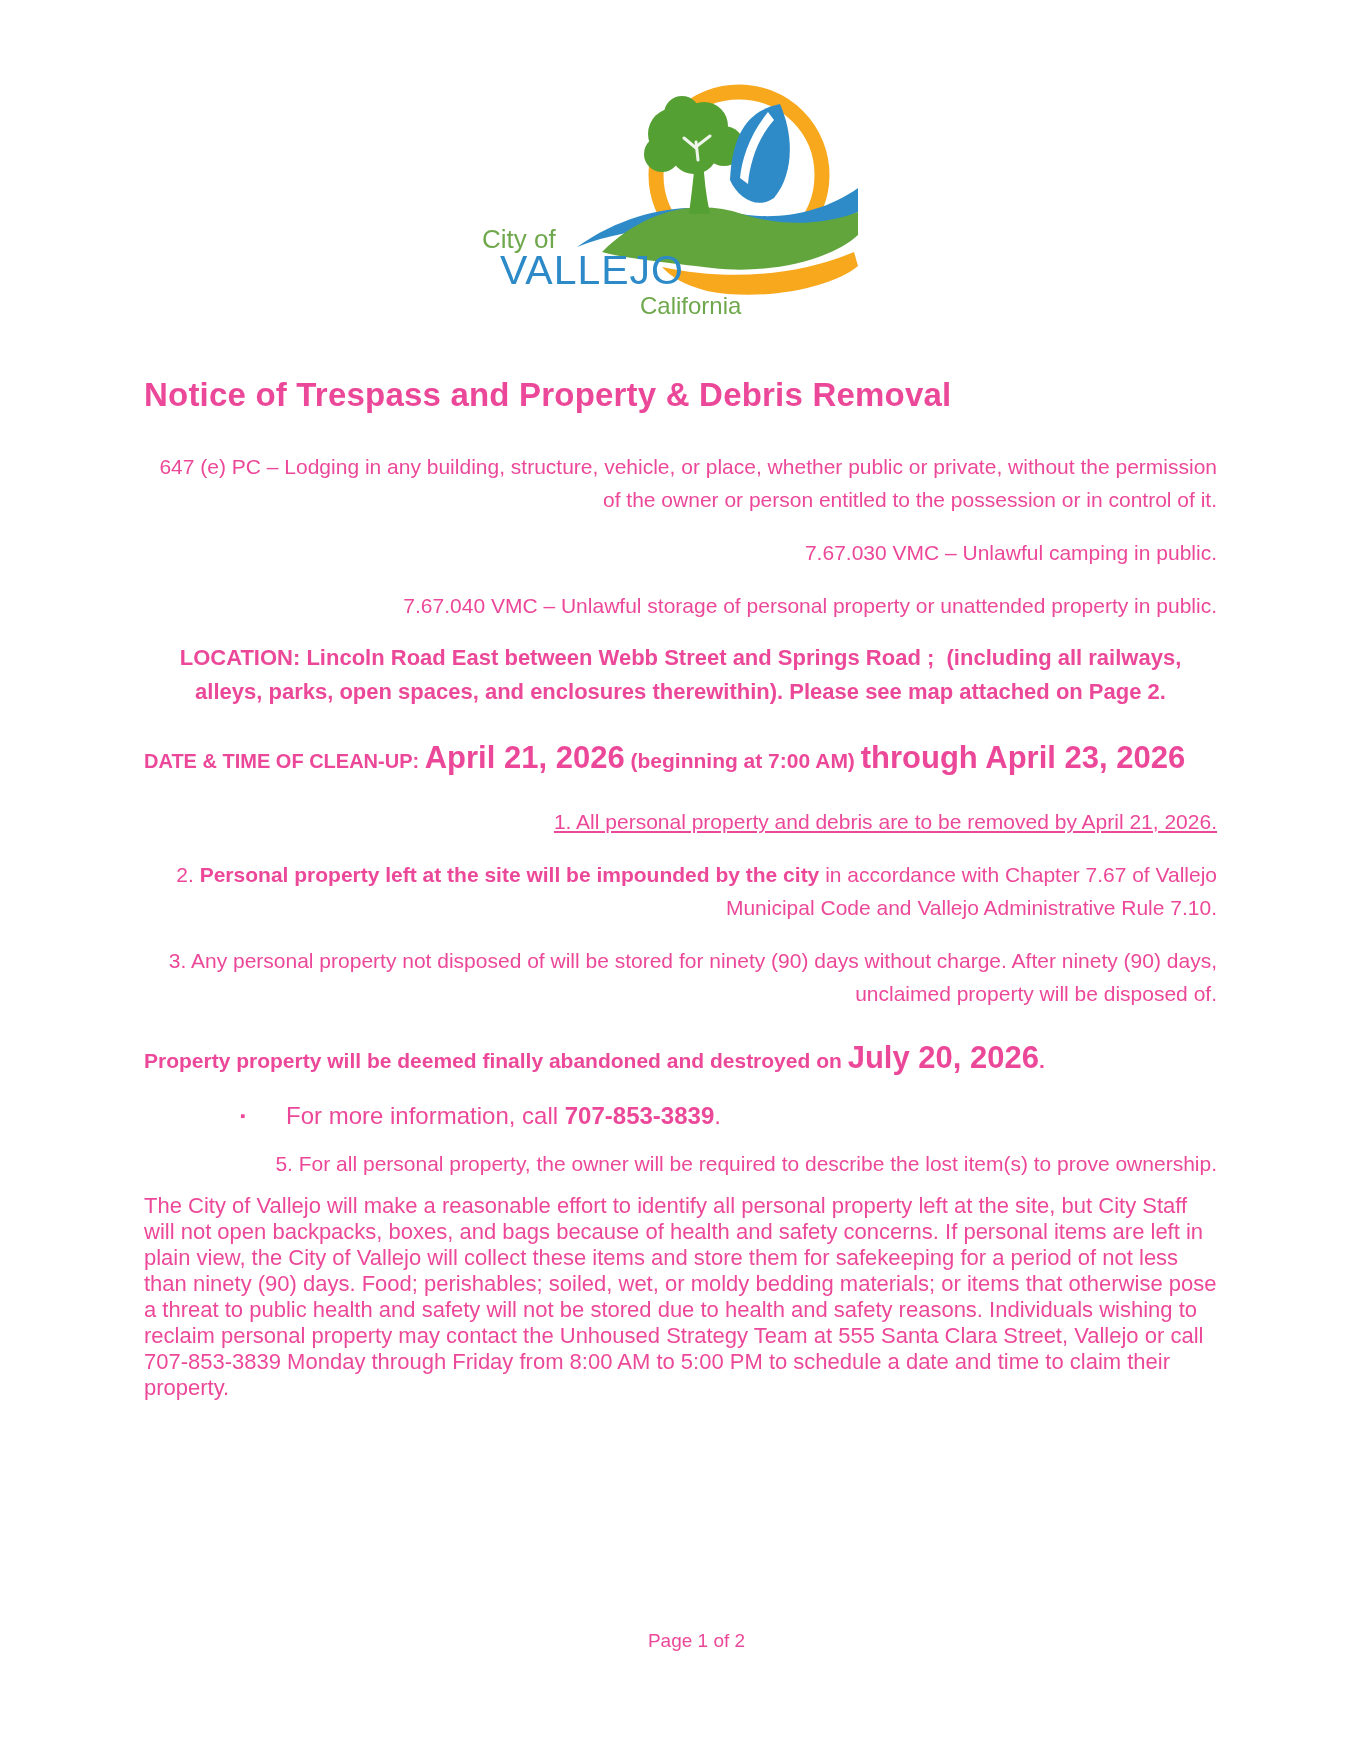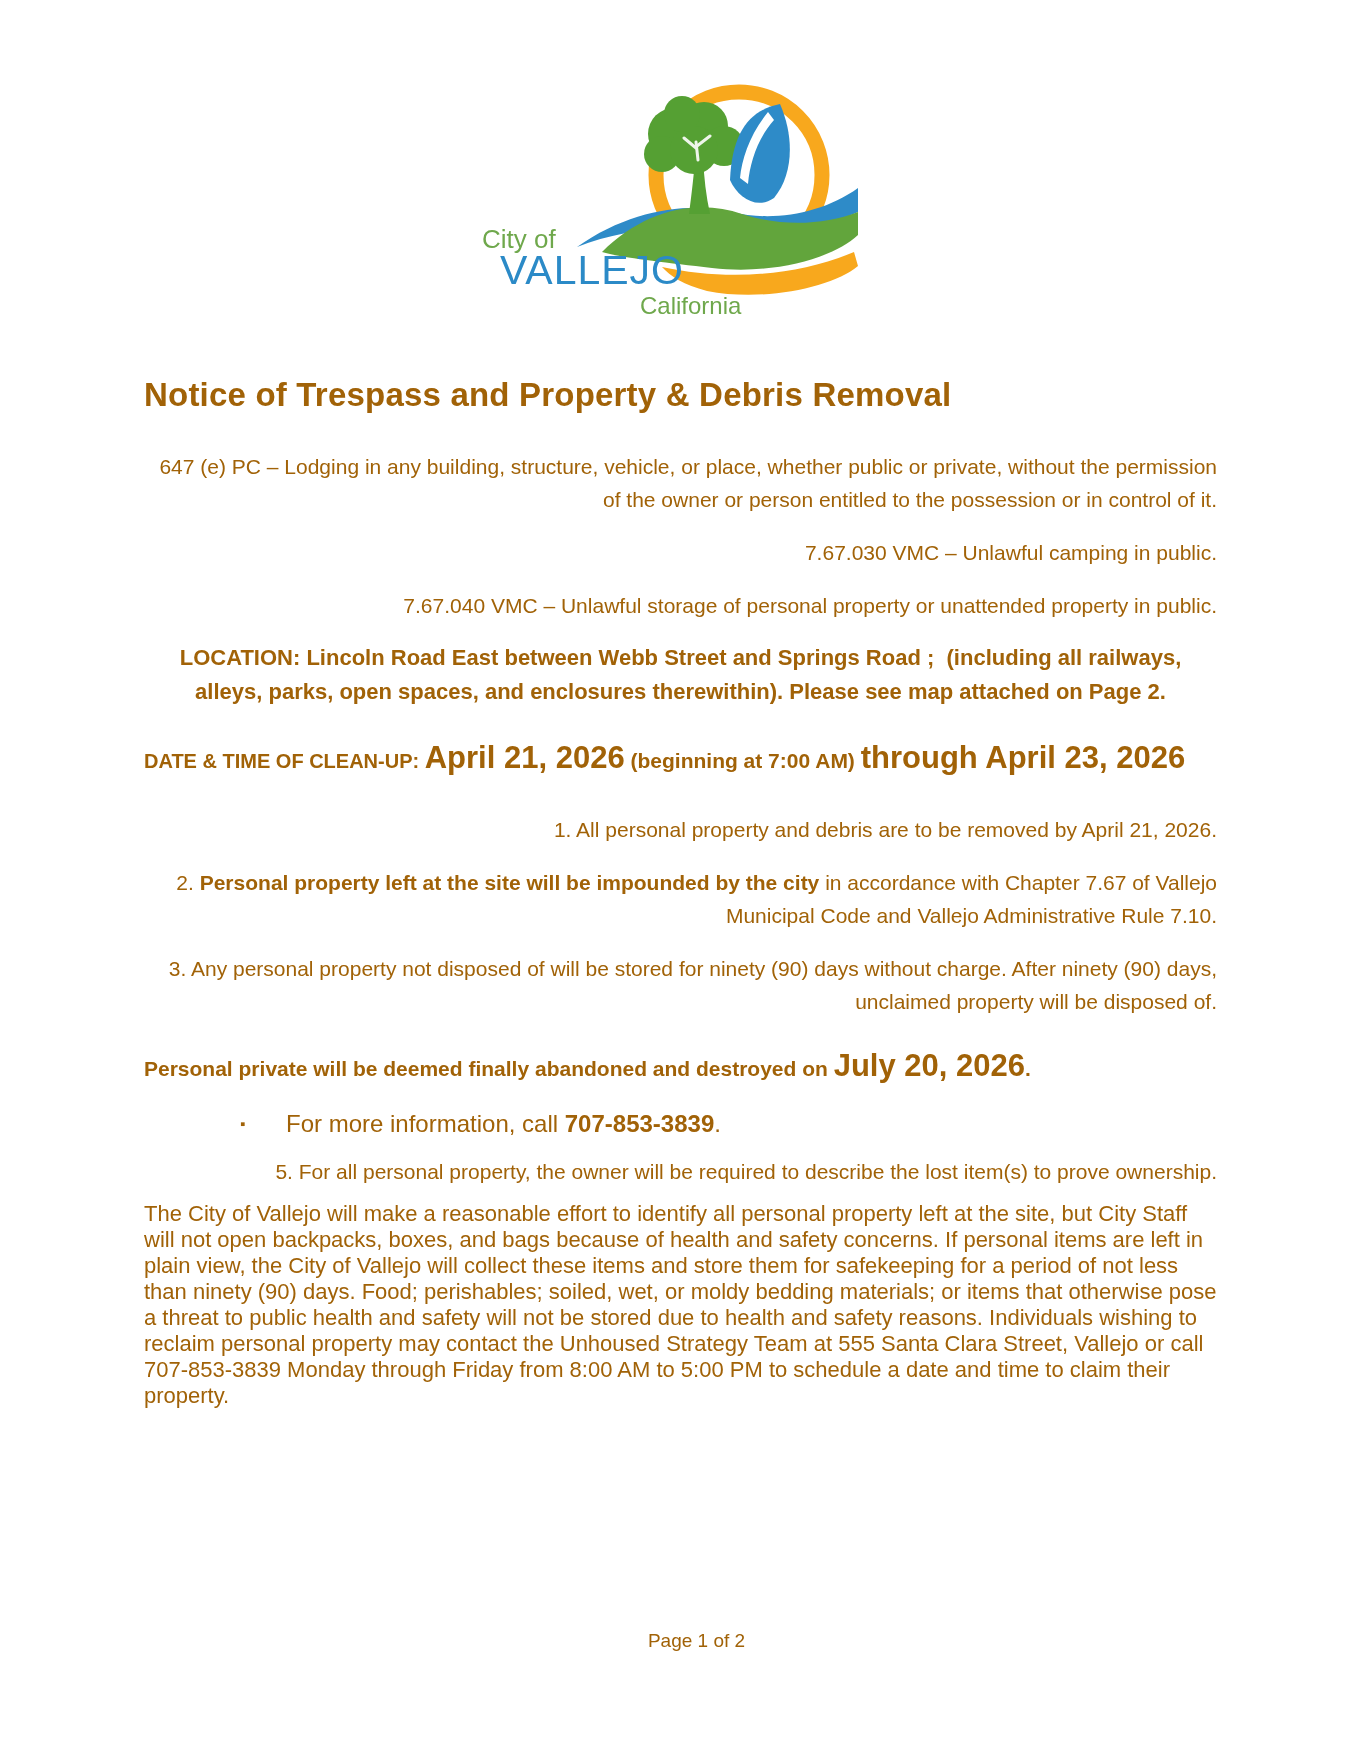--- a/index.html
+++ b/index.html
@@ -2,21 +2,21 @@
 <html><head>
 <meta charset="utf-8">
 <style>
   html,body{margin:0;padding:0;background:#ffffff;}
   .page{
     position:relative;
     width:1361px;
     height:1761px;
     background:#ffffff;
     font-family:"Liberation Sans", sans-serif;
-    color:#a16207;
+    color:#ec4899;
     overflow:hidden;
   }
   .content{padding:0 144px;}
   .logo-wrap{
     padding-top:62px;
     width:450px;
     margin:0 auto;
     position:relative;
     left:-44px;
   }
@@ -79,21 +79,21 @@
     position:absolute;
     left:0;right:0;
     top:1630px;
     text-align:center;
     font-size:19px;
     margin-left:32px;
   }
   .mt-codes{margin-top:36px;}
   .mt-20{margin-top:20px;}
   .mt-19{margin-top:19px;}
-  .mt-16{margin-top:24px;}
+  .mt-16{margin-top:16px;text-decoration:underline;}
   .mt-17{margin-top:17px;}
   .mt-9{margin-top:9px;}
 </style>
 </head>
 <body>
 
 <div class="page">
 
   <div class="logo-wrap">
     <svg width="450" height="260" viewBox="0 0 450 260">
@@ -146,21 +146,21 @@
     <p class="p-center-bold mt-19 run">LOCATION: Lincoln Road East between Webb Street and Springs Road ;  (including all railways, alleys, parks, open spaces, and enclosures therewithin). Please see map attached on Page 2.</p>
 
     <div class="cleanup-line"><span class="run sz-label">DATE &amp; TIME OF CLEAN-UP: </span><span class="run sz-big">April 21, 2026</span><span class="run sz-note"> (beginning at 7:00 AM) </span><span class="run sz-big">through</span><span class="run sz-big"> </span><span class="run sz-big">April 23, 2026</span></div>
 
     <p class="p-body mt-16">1. All personal property and debris are to be removed by April 21, 2026.</p>
 
     <p class="p-body mt-20"><span class="run">2. </span><span class="run b">Personal property left at the site will be impounded by the city</span><span class="run"> in accordance with Chapter 7.67 of Vallejo Municipal Code and Vallejo Administrative Rule 7.10.</span></p>
 
     <p class="p-body mt-20">3. Any personal property not disposed of will be stored for ninety (90) days without charge. After ninety (90) days, unclaimed property will be disposed of.</p>
 
-    <p class="abandoned-line"><span class="run">Personal private will be deemed finally abandoned and destroyed on </span><span class="run big-date">July 20, 2026</span><span class="run">.</span></p>
+    <p class="abandoned-line"><span class="run">Property property will be deemed finally abandoned and destroyed on </span><span class="run big-date">July 20, 2026</span><span class="run">.</span></p>
 
 
     <p class="bullet-line"><span class="bullet-marker">▪</span><span class="run">For more information, call </span><span class="run b">707-853-3839</span><span class="run">.</span></p>
 
     <p class="p-body mt-9">5. For all personal property, the owner will be required to describe the lost item(s) to prove ownership.</p>
 
     <p class="fine-print">The City of Vallejo will make a reasonable effort to identify all personal property left at the site, but City Staff will not open backpacks, boxes, and bags because of health and safety concerns. If personal items are left in plain view, the City of Vallejo will collect these items and store them for safekeeping for a period of not less than ninety (90) days. Food; perishables; soiled, wet, or moldy bedding materials; or items that otherwise pose a threat to public health and safety will not be stored due to health and safety reasons. Individuals wishing to reclaim personal property may contact the Unhoused Strategy Team at 555 Santa Clara Street, Vallejo or call 707-853-3839 Monday through Friday from 8:00 AM to 5:00 PM to schedule a date and time to claim their property.</p>
 
   </div>
 

